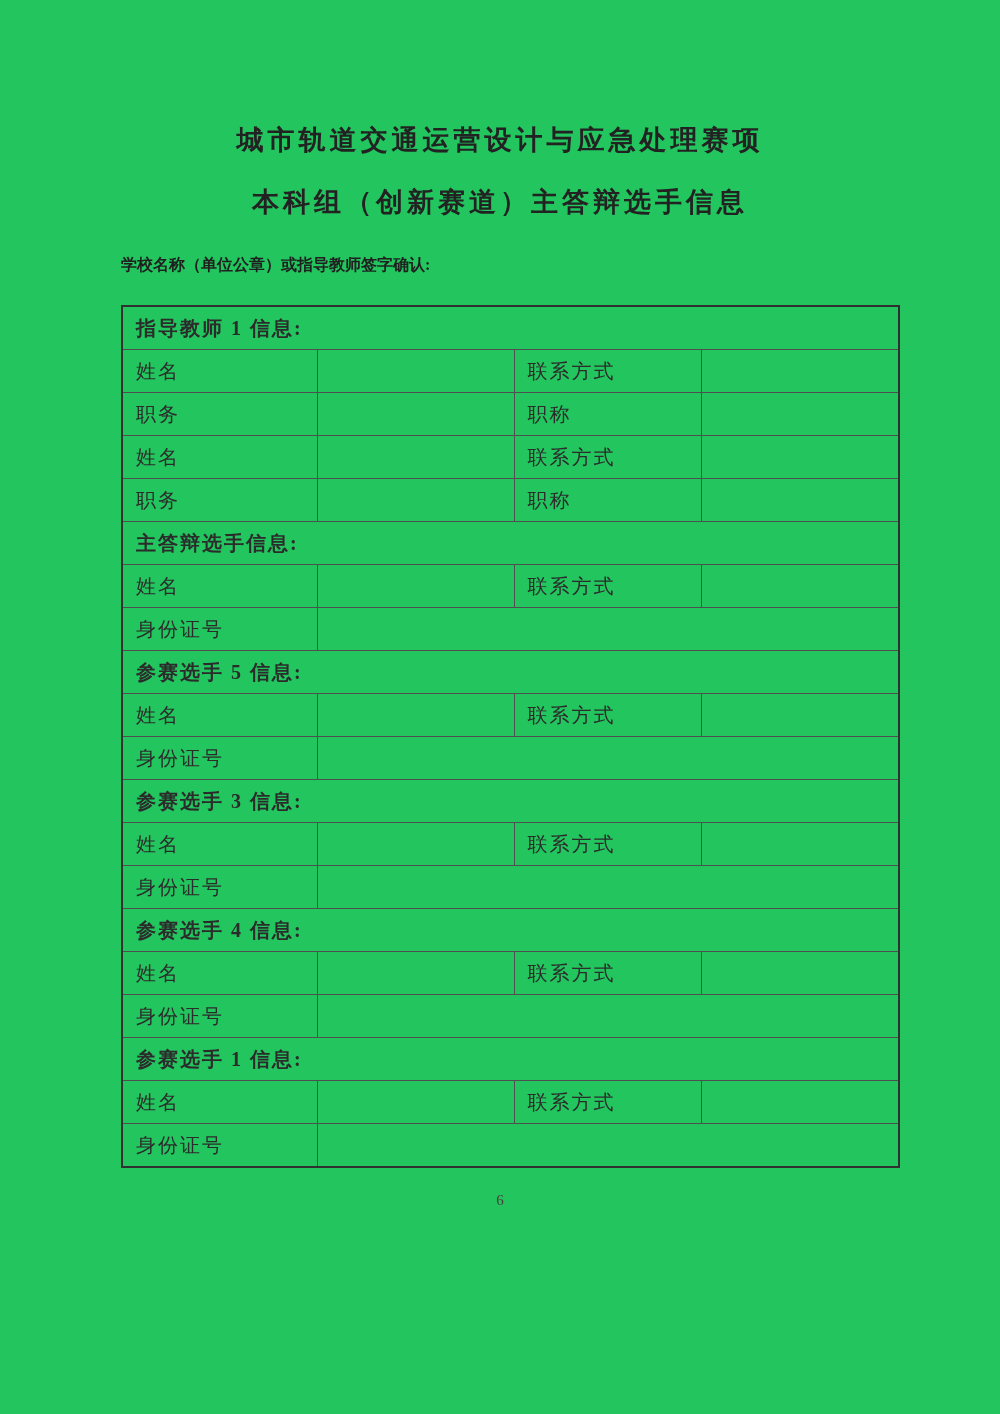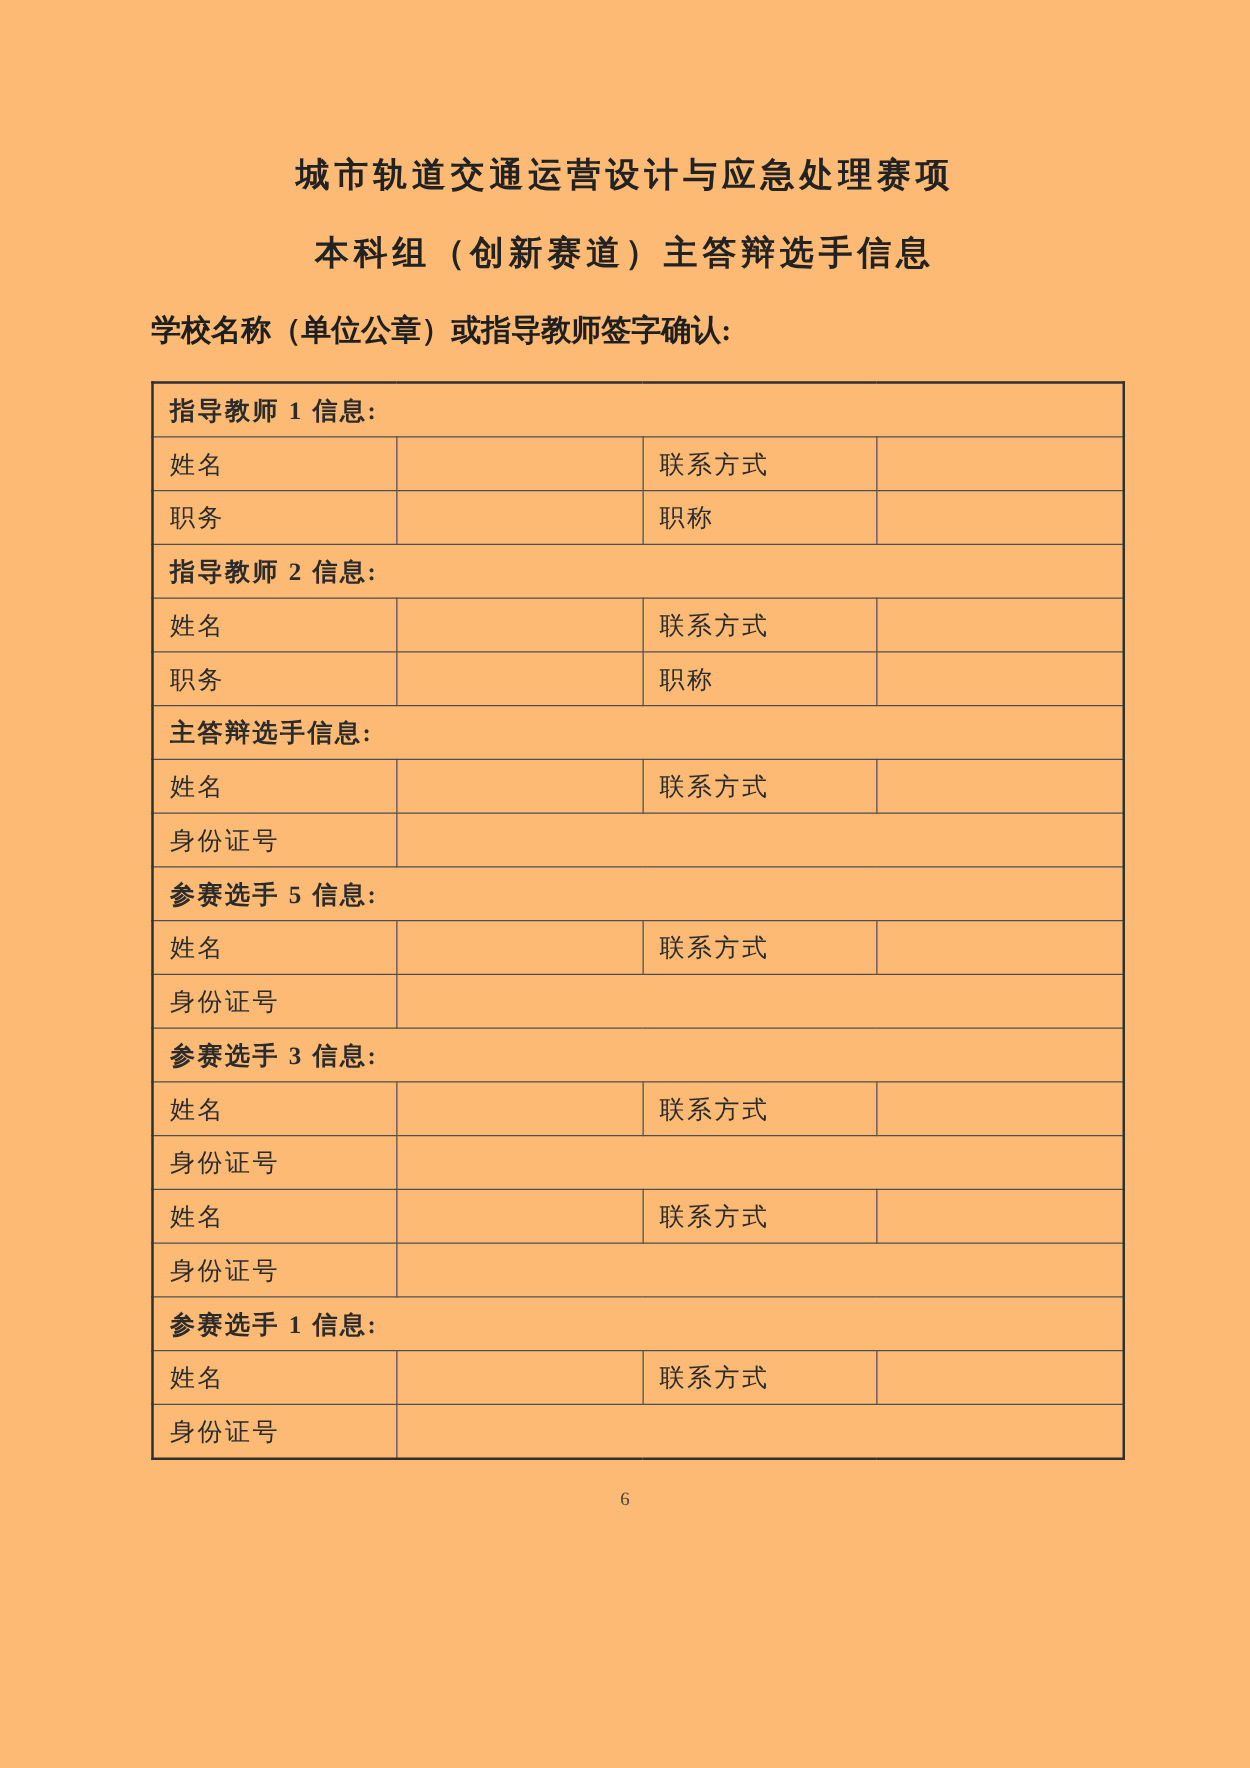--- a/index.html
+++ b/index.html
@@ -4,40 +4,40 @@
 <style>
   html, body {
     margin: 0;
     padding: 0;
     background: #ffffff;
   }
   .page {
     position: relative;
     width: 1000px;
     height: 1414px;
-    background: #fdba74;
+    background: #22c55e;
     font-family: "Liberation Serif", "DejaVu Serif", serif;
     color: #262626;
     overflow: hidden;
   }
   .title-block {
     padding-top: 120px;
     text-align: center;
   }
   .title-line {
     font-size: 27px;
     font-weight: bold;
     letter-spacing: 4px;
     line-height: 40px;
     margin: 0 0 22px 0;
     color: #222222;
   }
   .confirm-label {
     margin: 30px 0 0 121px;
-    font-size: 24px;
+    font-size: 16px;
     font-weight: bold;
     line-height: 26px;
     color: #1f1f1f;
   }
   table.form-table {
     margin: 27px 0 0 121px;
     width: 777px;
     border-collapse: collapse;
     table-layout: fixed;
     border: 2px solid #303030;
@@ -107,23 +107,20 @@
         <td class="blank"></td>
       </tr>
       <tr>
         <td>职务</td>
         <td class="blank"></td>
         <td>职称</td>
         <td class="blank"></td>
       </tr>
 
       <tr>
-        <td class="sec" colspan="4">指导教师 2 信息:</td>
-      </tr>
-      <tr>
         <td>姓名</td>
         <td class="blank"></td>
         <td>联系方式</td>
         <td class="blank"></td>
       </tr>
       <tr>
         <td>职务</td>
         <td class="blank"></td>
         <td>职称</td>
         <td class="blank"></td>
@@ -164,20 +161,23 @@
         <td>姓名</td>
         <td class="blank"></td>
         <td>联系方式</td>
         <td class="blank"></td>
       </tr>
       <tr>
         <td>身份证号</td>
         <td class="blank" colspan="3"></td>
       </tr>
 
+      <tr>
+        <td class="sec" colspan="4">参赛选手 4 信息:</td>
+      </tr>
       <tr>
         <td>姓名</td>
         <td class="blank"></td>
         <td>联系方式</td>
         <td class="blank"></td>
       </tr>
       <tr>
         <td>身份证号</td>
         <td class="blank" colspan="3"></td>
       </tr>

